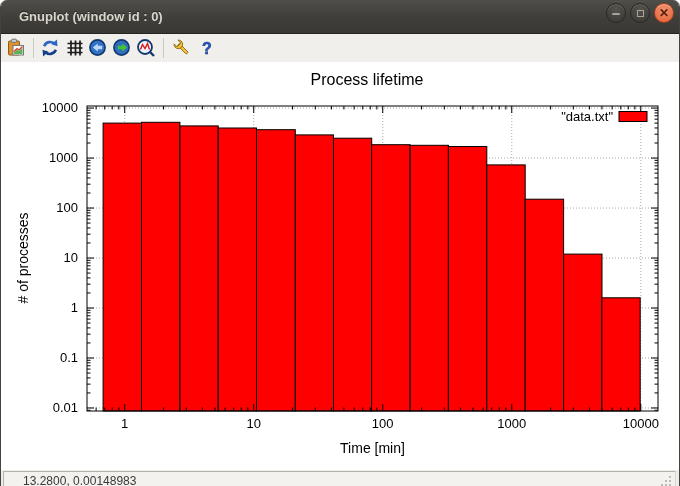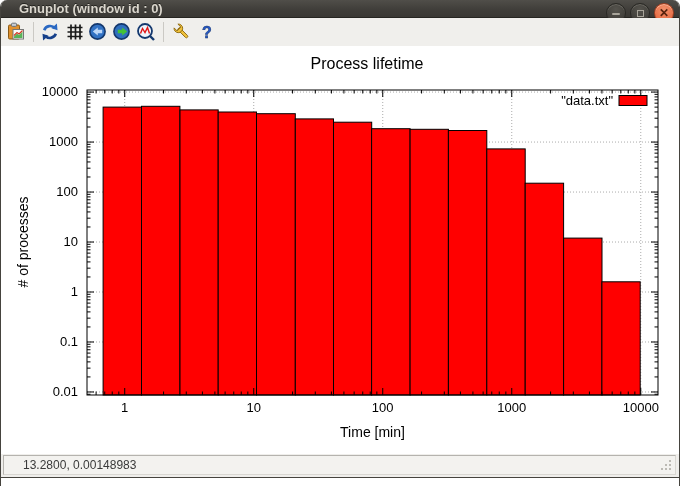--- a/index.html
+++ b/index.html
@@ -6,21 +6,21 @@
   *{box-sizing:border-box;}
   .window{
     width:680px;height:486px;position:relative;overflow:hidden;
     border-radius:7px 7px 0 0;
     font-family:"Liberation Sans",sans-serif;
     border-left:1px solid #45433e;border-right:1px solid #45433e;
     background:#ffffff;
   }
   
   .titlebar{
-    height:18px;background:linear-gradient(#504e49,#403e3a 55%,#3a3834);
+    height:34px;background:linear-gradient(#504e49,#403e3a 55%,#3a3834);
     border-bottom:1px solid #262521;position:relative;
     display:flex;align-items:center;
   }
   .titlebar .title{
     color:#dad6cd;font-size:13px;font-weight:bold;padding-left:18px;
     text-shadow:0 -1px 0 #252420;white-space:nowrap;
   }
   .winbtns{position:absolute;right:5px;top:3px;display:flex;gap:4px;}
   .wbtn{width:20px;height:20px;border-radius:50%;position:relative;cursor:default;}
   .wbtn.dark{background:radial-gradient(circle at 50% 30%,#55534d,#393733);border:1px solid #292824;box-shadow:inset 0 1px 0 #6a6861;}

